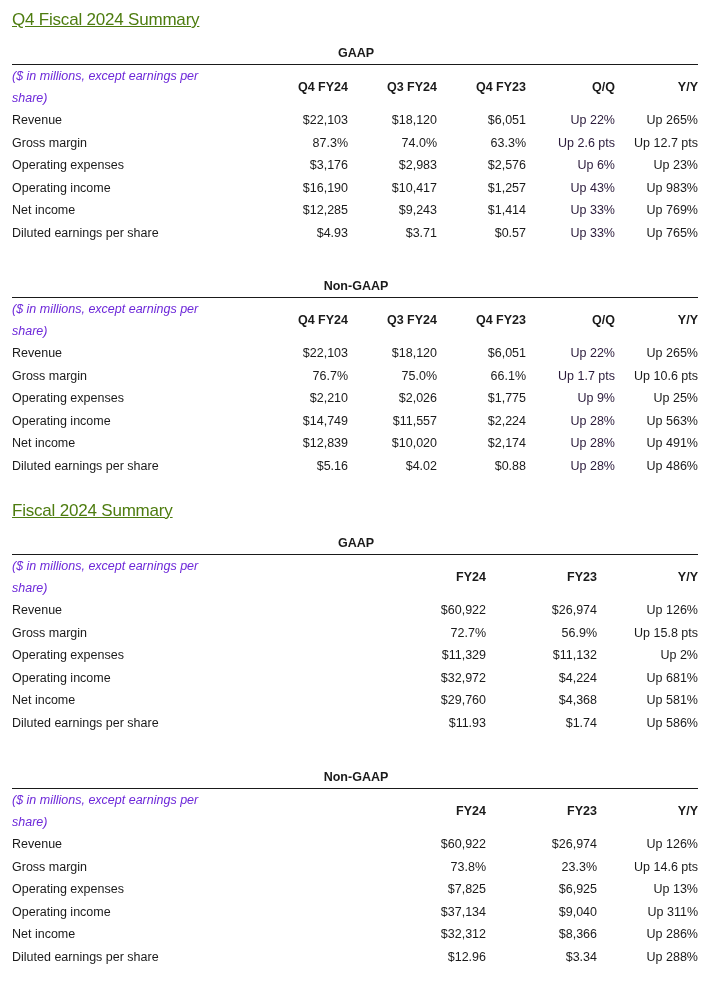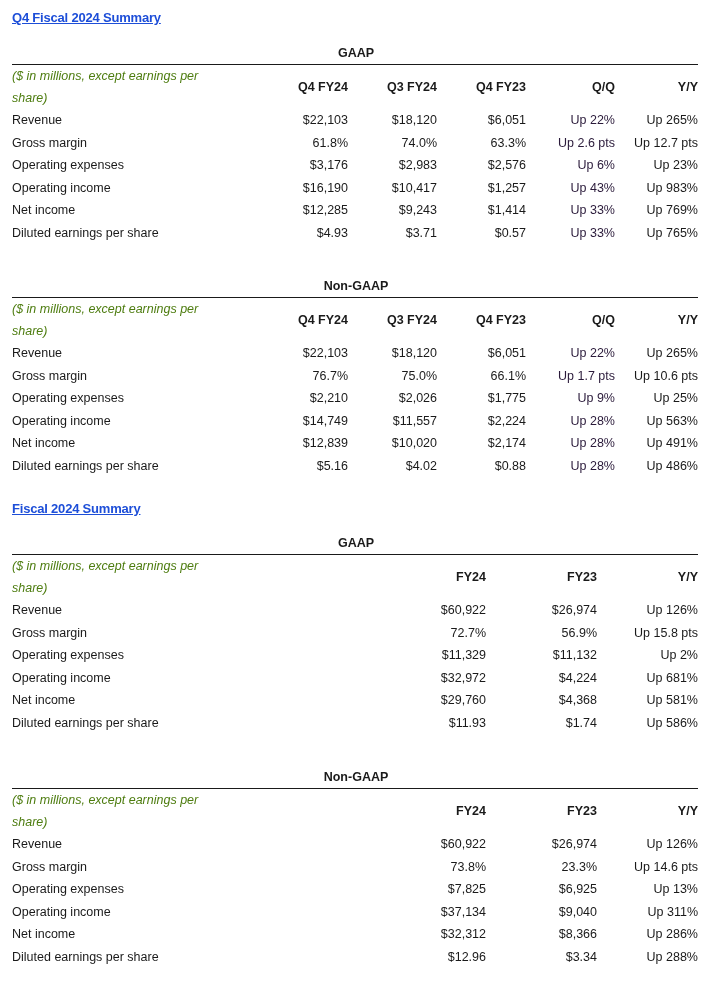--- a/index.html
+++ b/index.html
@@ -2,33 +2,33 @@
 <html><head>
 <meta charset="utf-8">
 <style>
   html, body { margin: 0; padding: 0; background: #ffffff; }
   body {
     width: 718px; height: 988px; overflow: hidden; position: relative;
     font-family: "Liberation Sans", "DejaVu Sans", sans-serif;
     color: #1a1a1a; font-size: 12.5px;
   }
   .section-title {
-    position: absolute; left: 12px; font-size: 13px; font-weight: bold;
-    text-decoration: underline; color: #1d4ed8; letter-spacing: -0.2px;
+    position: absolute; left: 12px; font-size: 17px; font-weight: normal;
+    text-decoration: underline; color: #4d7c0f; letter-spacing: -0.2px;
   }
   .tbl { position: absolute; left: 12px; width: 686px; }
   .tbl-caption {
     text-align: center; font-weight: bold; font-size: 12.5px; height: 22px; line-height: 22px;
     padding-left: 0;
   }
   .tbl-rule { height: 0; border-top: 1.5px solid #1a1a1a; margin: 0; }
   .row { position: relative; height: 22.5px; line-height: 22.5px; white-space: nowrap; }
   .row.head { height: 44px; }
   .lbl { position: absolute; left: 0; top: 0; }
-  .head .lbl { font-style: italic; color: #4d7c0f; line-height: 22px; white-space: normal; width: 190px; }
+  .head .lbl { font-style: italic; color: #6d28d9; line-height: 22px; white-space: normal; width: 190px; }
   .cell { position: absolute; top: 0; text-align: right; }
   .head .cell { font-weight: bold; line-height: 44px; }
   .chg { color: #2a1a3a; }
 </style>
 </head>
 <body>
 
 <div class="section-title" style="top:10px">Q4 Fiscal 2024 Summary</div>
 
 <div class="tbl" style="top:42px">
@@ -45,21 +45,21 @@
   <div class="row">
       <span class="lbl">Revenue</span>
       <span class="cell" style="right:350px">$22,103</span>
       <span class="cell" style="right:261px">$18,120</span>
       <span class="cell" style="right:172px">$6,051</span>
       <span class="cell chg" style="right:83px">Up 22%</span>
       <span class="cell" style="right:0px">Up 265%</span>
     </div>
   <div class="row">
       <span class="lbl">Gross margin</span>
-      <span class="cell" style="right:350px">61.8%</span>
+      <span class="cell" style="right:350px">87.3%</span>
       <span class="cell" style="right:261px">74.0%</span>
       <span class="cell" style="right:172px">63.3%</span>
       <span class="cell chg" style="right:83px">Up 2.6 pts</span>
       <span class="cell" style="right:0px">Up 12.7 pts</span>
     </div>
   <div class="row">
       <span class="lbl">Operating expenses</span>
       <span class="cell" style="right:350px">$3,176</span>
       <span class="cell" style="right:261px">$2,983</span>
       <span class="cell" style="right:172px">$2,576</span>

